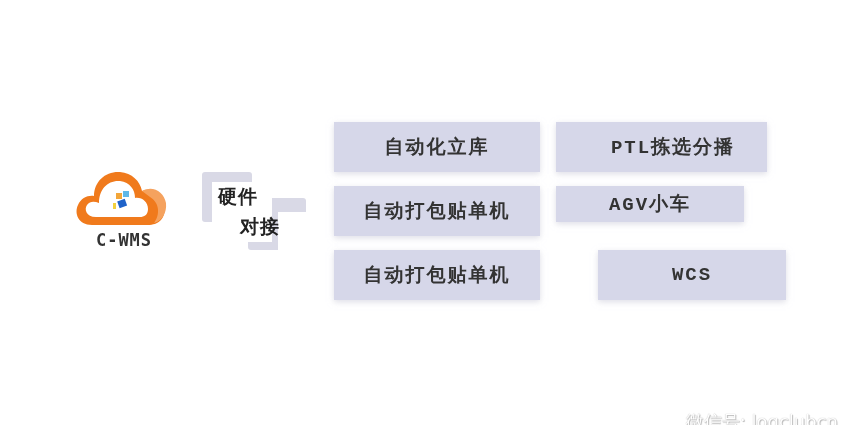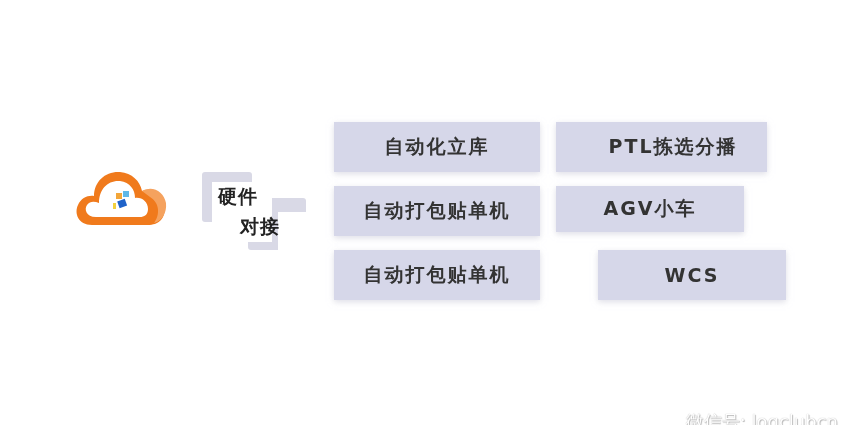--- a/index.html
+++ b/index.html
@@ -33,20 +33,21 @@
     position: absolute; font-size: 19px; color: #222; font-weight: bold; letter-spacing: 1px;
   }
   .bracket .t1 { left: 16px; top: 12px; }
   .bracket .t2 { left: 38px; top: 42px; }
   .grid { position: absolute; left: 334px; top: 122px; }
   .box {
     position: absolute; background: #d6d7e9; color: #333;
     display: flex; align-items: center; justify-content: center;
     font-size: 19px; font-weight: bold; letter-spacing: 2px;
     box-shadow: 0 2px 6px rgba(200,200,215,0.6);
+    font-family: Liberation Mono, monospace;
   }
   .watermark {
     position: absolute; right: 12px; top: 366px; text-align: right;
     color: #fff; font-size: 20px; font-weight: bold;
     text-shadow: 1px 1px 0 #222, -1px -1px 0 #999, 1px -1px 0 #777, -1px 1px 0 #777;
   }
   .watermark .wx { font-size: 18px; color: #fff; text-shadow: 0 0 1px #aaa, 1px 1px 1px #bbb; font-weight: normal; margin-top: 44px; }
 </style>
 </head>
 <body>
@@ -54,37 +55,38 @@
 <div class="logo">
   <svg width="100" height="70" viewBox="0 0 100 70">
     <path d="M20 62 C6 62 2 50 6 42 C9 35 16 32 22 33 C22 18 34 8 48 9 C60 10 68 18 70 28 C80 26 90 32 92 44 C94 56 86 62 76 62 Z" fill="#f07a1c"></path>
     <path d="M24 54 C14 54 12 46 15 42 C18 38 22 38 27 40 C27 26 36 17 48 18 C58 19 63 27 63 35 C70 34 76 39 76 46 C76 52 72 54 68 54 Z" fill="#ffffff"></path>
     <path d="M70 28 C80 22 92 28 94 40 C95 50 90 58 82 60 C88 52 88 40 78 34 Z" fill="#f5a25e"></path>
     <rect x="44" y="30" width="6" height="6" fill="#f3a63a"></rect>
     <rect x="51" y="28" width="6" height="6" fill="#5fb8e8"></rect>
     <rect x="46" y="37" width="8" height="7" fill="#1f63c9" transform="rotate(-20 50 40)"></rect>
     <rect x="41" y="40" width="3" height="6" fill="#f2d13e"></rect>
   </svg>
+  <div class="logo-text">C-WMS</div>
 </div>
 
 <div class="bracket">
   <div class="b2">
       <div class="b2i"></div>
     </div>
   <div class="b1">
       <div class="b1i"></div>
     </div>
   <div class="t1">硬件</div>
   <div class="t2">对接</div>
 </div>
 
 <div class="grid">
   <div class="box" style="left:0;top:0;width:206px;height:50px;">自动化立库</div>
   <div class="box" style="left:222px;top:0;width:188px;height:50px;padding-left:23px;">PTL拣选分播</div>
   <div class="box" style="left:0;top:64px;width:206px;height:50px;">自动打包贴单机</div>
-  <div class="box" style="left:222px;top:64px;width:188px;height:46px;">AGV小车</div>
+  <div class="box" style="left:222px;top:64px;width:188px;height:36px;">AGV小车</div>
   <div class="box" style="left:0;top:128px;width:206px;height:50px;">自动打包贴单机</div>
   <div class="box" style="left:222px;top:128px;width:188px;height:50px;margin-left:42px;">WCS</div>
 </div>
 
 <div class="watermark">
   <div class="wx">微信号: logclubcn</div>
 </div>
 
 </body></html>

